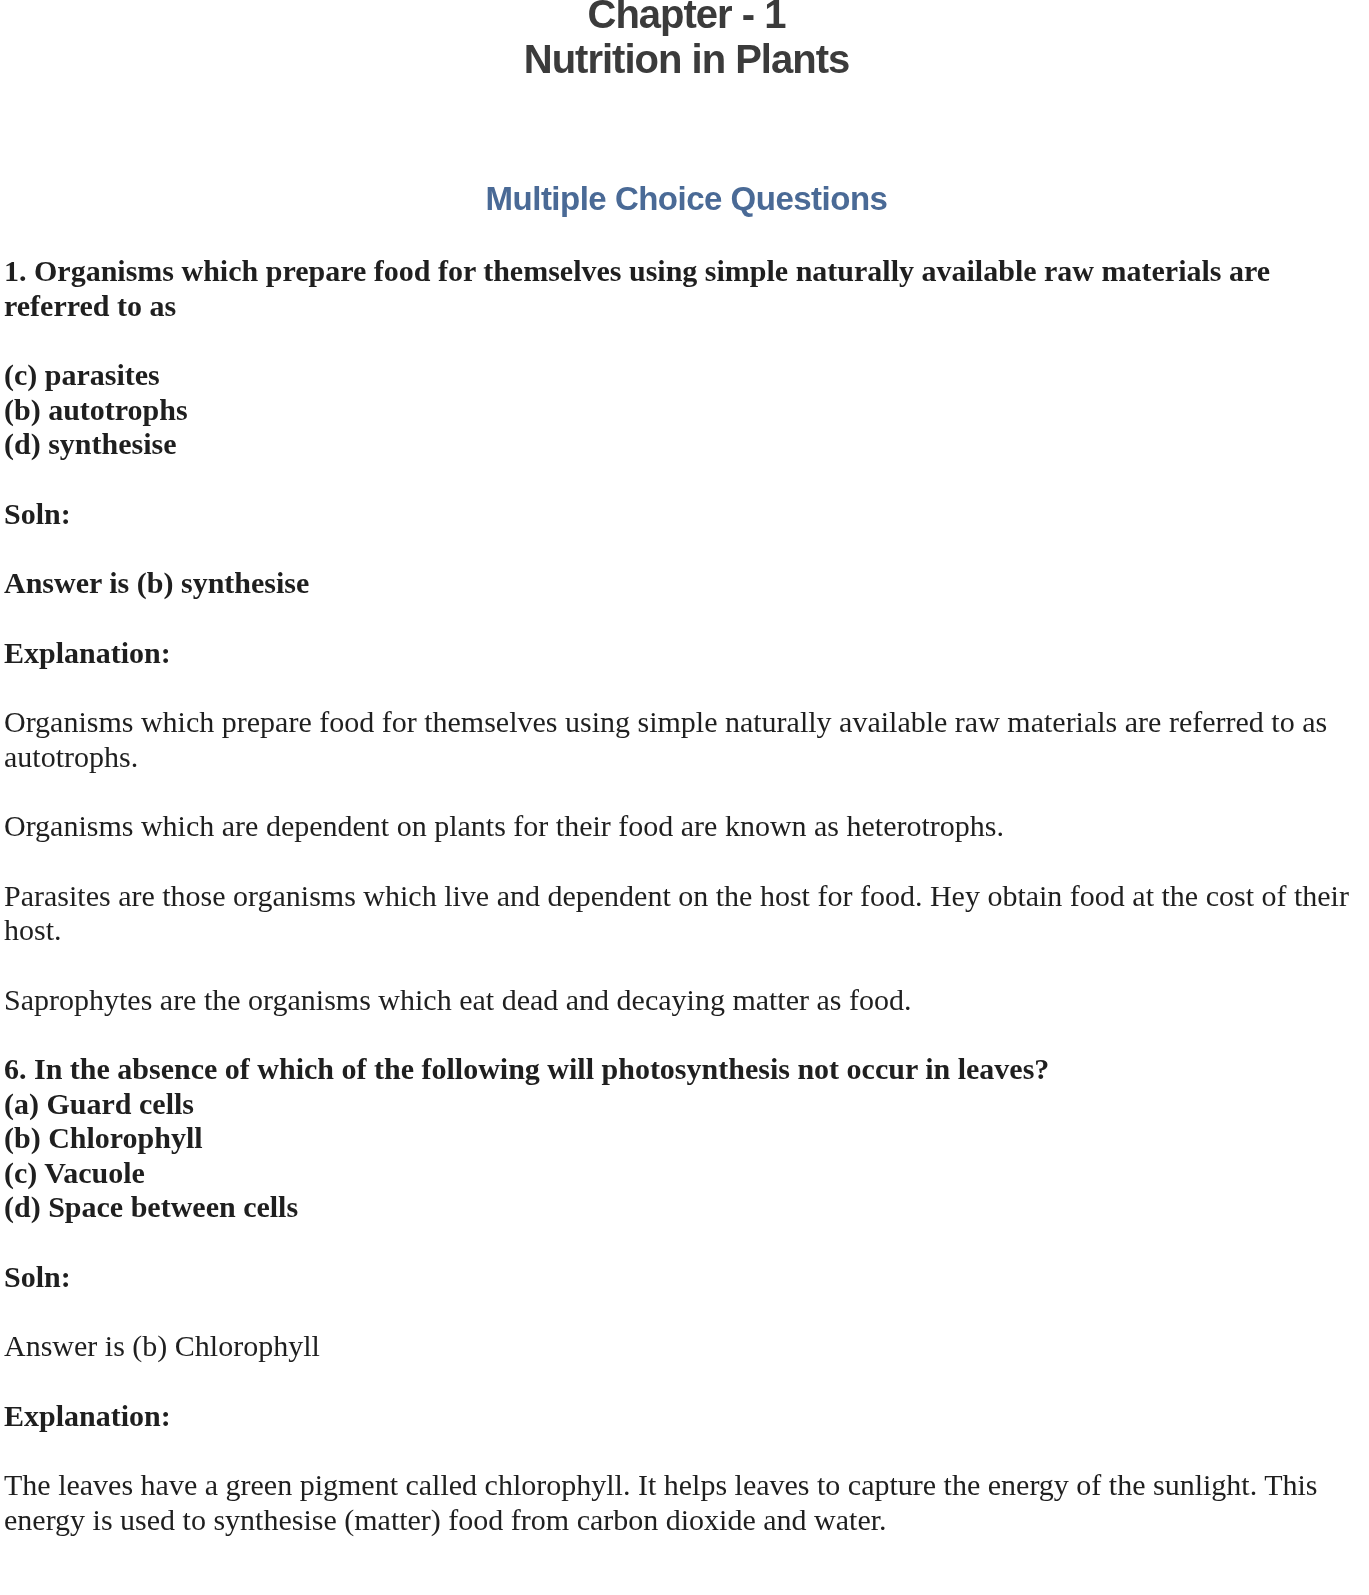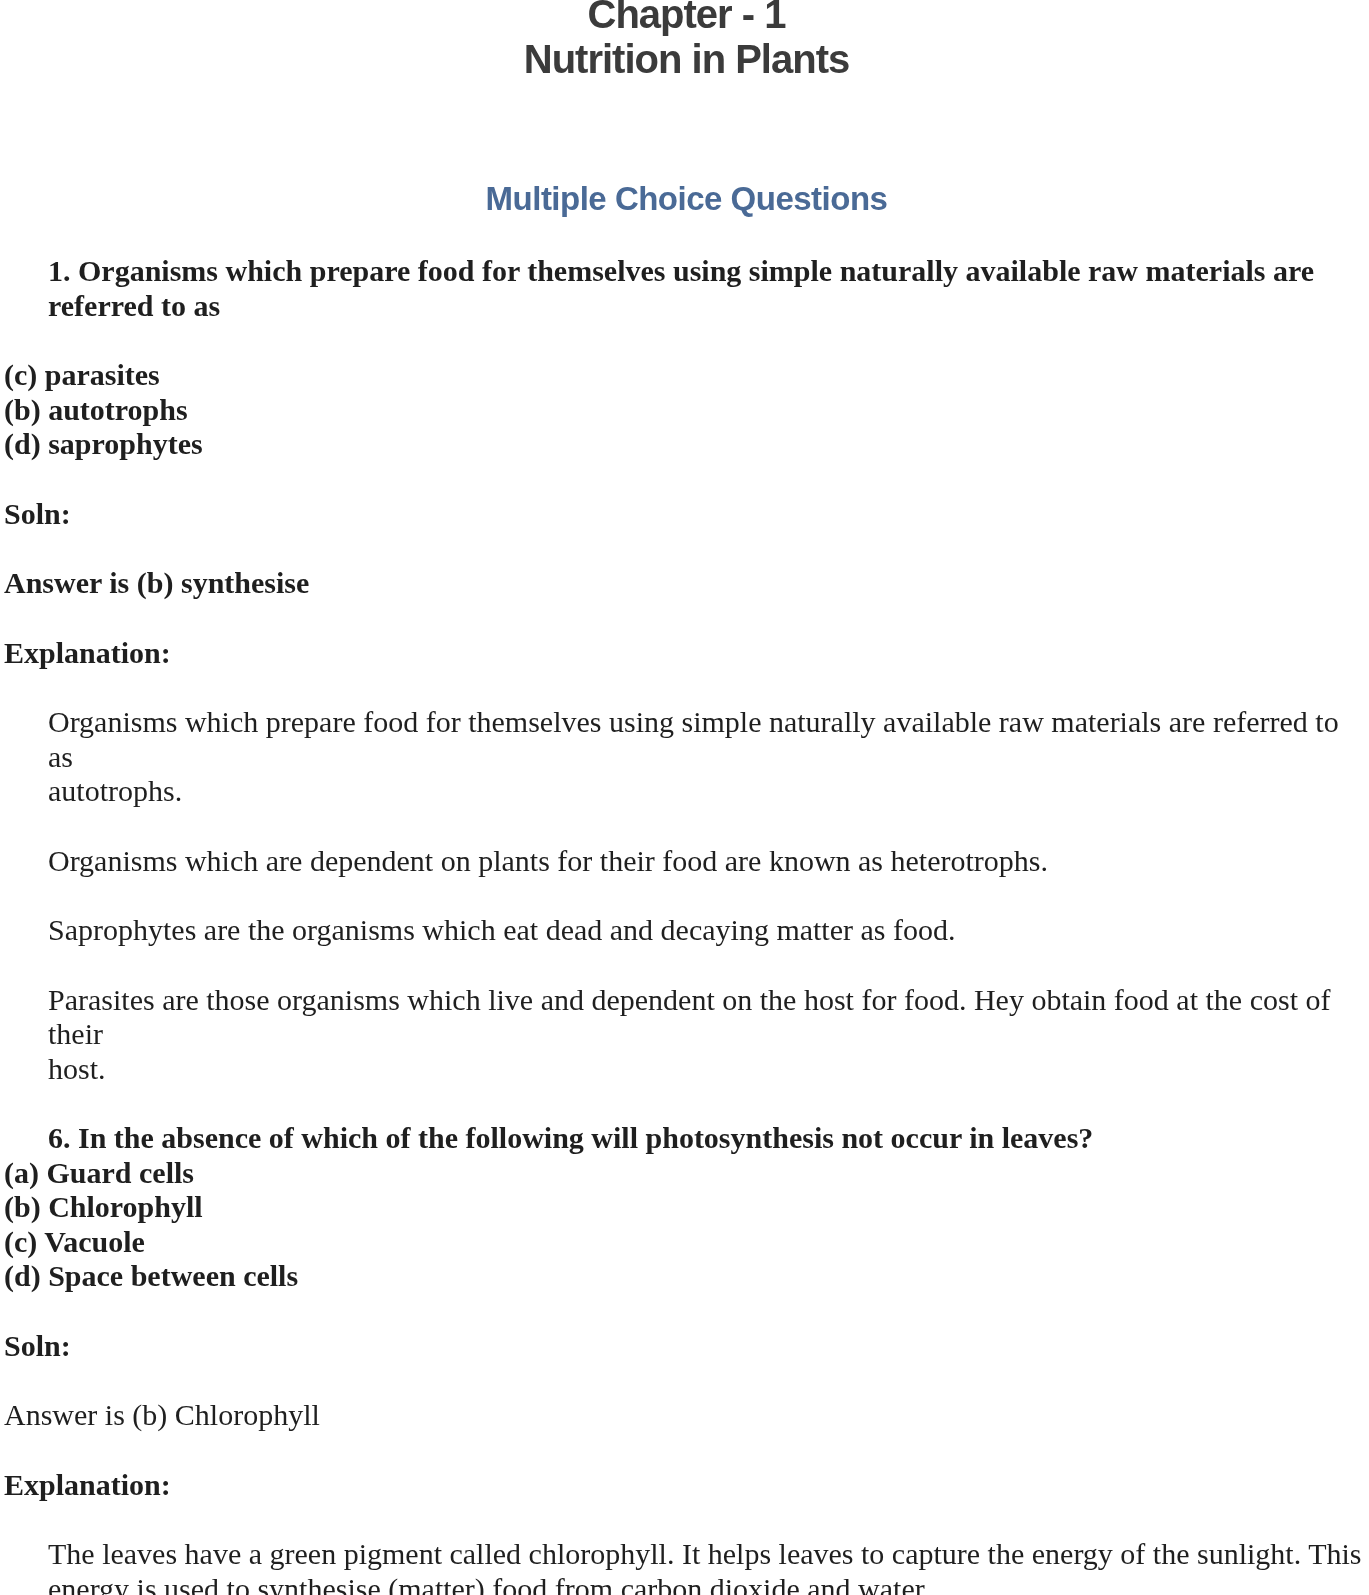--- a/index.html
+++ b/index.html
@@ -42,21 +42,21 @@
     line-height: 40px;
     color: #4a6a96;
     letter-spacing: -0.5px;
   }
   
   .para {
     margin: 35px 0 0 0;
     font-size: 30px;
     line-height: 34.5px;
   }
-  .pre { white-space: pre-line; margin-left: 44px; }
+  .pre { white-space: pre-line; }
   .bold { font-weight: bold; }
   .opt-line { font-size: 30px; line-height: 34.5px; }
 </style>
 </head>
 <body>
 
 <div class="page">
 
   <h1 class="title">
     <span class="title-line">Chapter - 1</span>
@@ -64,35 +64,35 @@
   </h1>
 
   <h2 class="section-heading">Multiple Choice Questions</h2>
 
   <p class="para bold pre">1. Organisms which prepare food for themselves using simple naturally available raw materials are
 referred to as</p>
 
   <div class="para">
     <div class="opt-line bold">(c) parasites</div>
     <div class="opt-line bold">(b) autotrophs</div>
-    <div class="opt-line bold">(d) saprophytes</div>
+    <div class="opt-line bold">(d) synthesise</div>
   </div>
 
   <p class="para bold">Soln:</p>
 
   <p class="para bold">Answer is (b) synthesise</p>
 
   <p class="para bold">Explanation:</p>
 
   <p class="para pre">Organisms which prepare food for themselves using simple naturally available raw materials are referred to as
 autotrophs.</p>
   <p class="para pre">Organisms which are dependent on plants for their food are known as heterotrophs.</p>
-  <p class="para pre">Saprophytes are the organisms which eat dead and decaying matter as food.</p>
   <p class="para pre">Parasites are those organisms which live and dependent on the host for food. Hey obtain food at the cost of their
 host.</p>
+  <p class="para pre">Saprophytes are the organisms which eat dead and decaying matter as food.</p>
 
   <div class="para">
     <div class="opt-line bold pre">6. In the absence of which of the following will photosynthesis not occur in leaves?</div>
     <div class="opt-line bold">(a) Guard cells</div>
     <div class="opt-line bold">(b) Chlorophyll</div>
     <div class="opt-line bold">(c) Vacuole</div>
     <div class="opt-line bold">(d) Space between cells</div>
   </div>
 
   <p class="para bold">Soln:</p>

